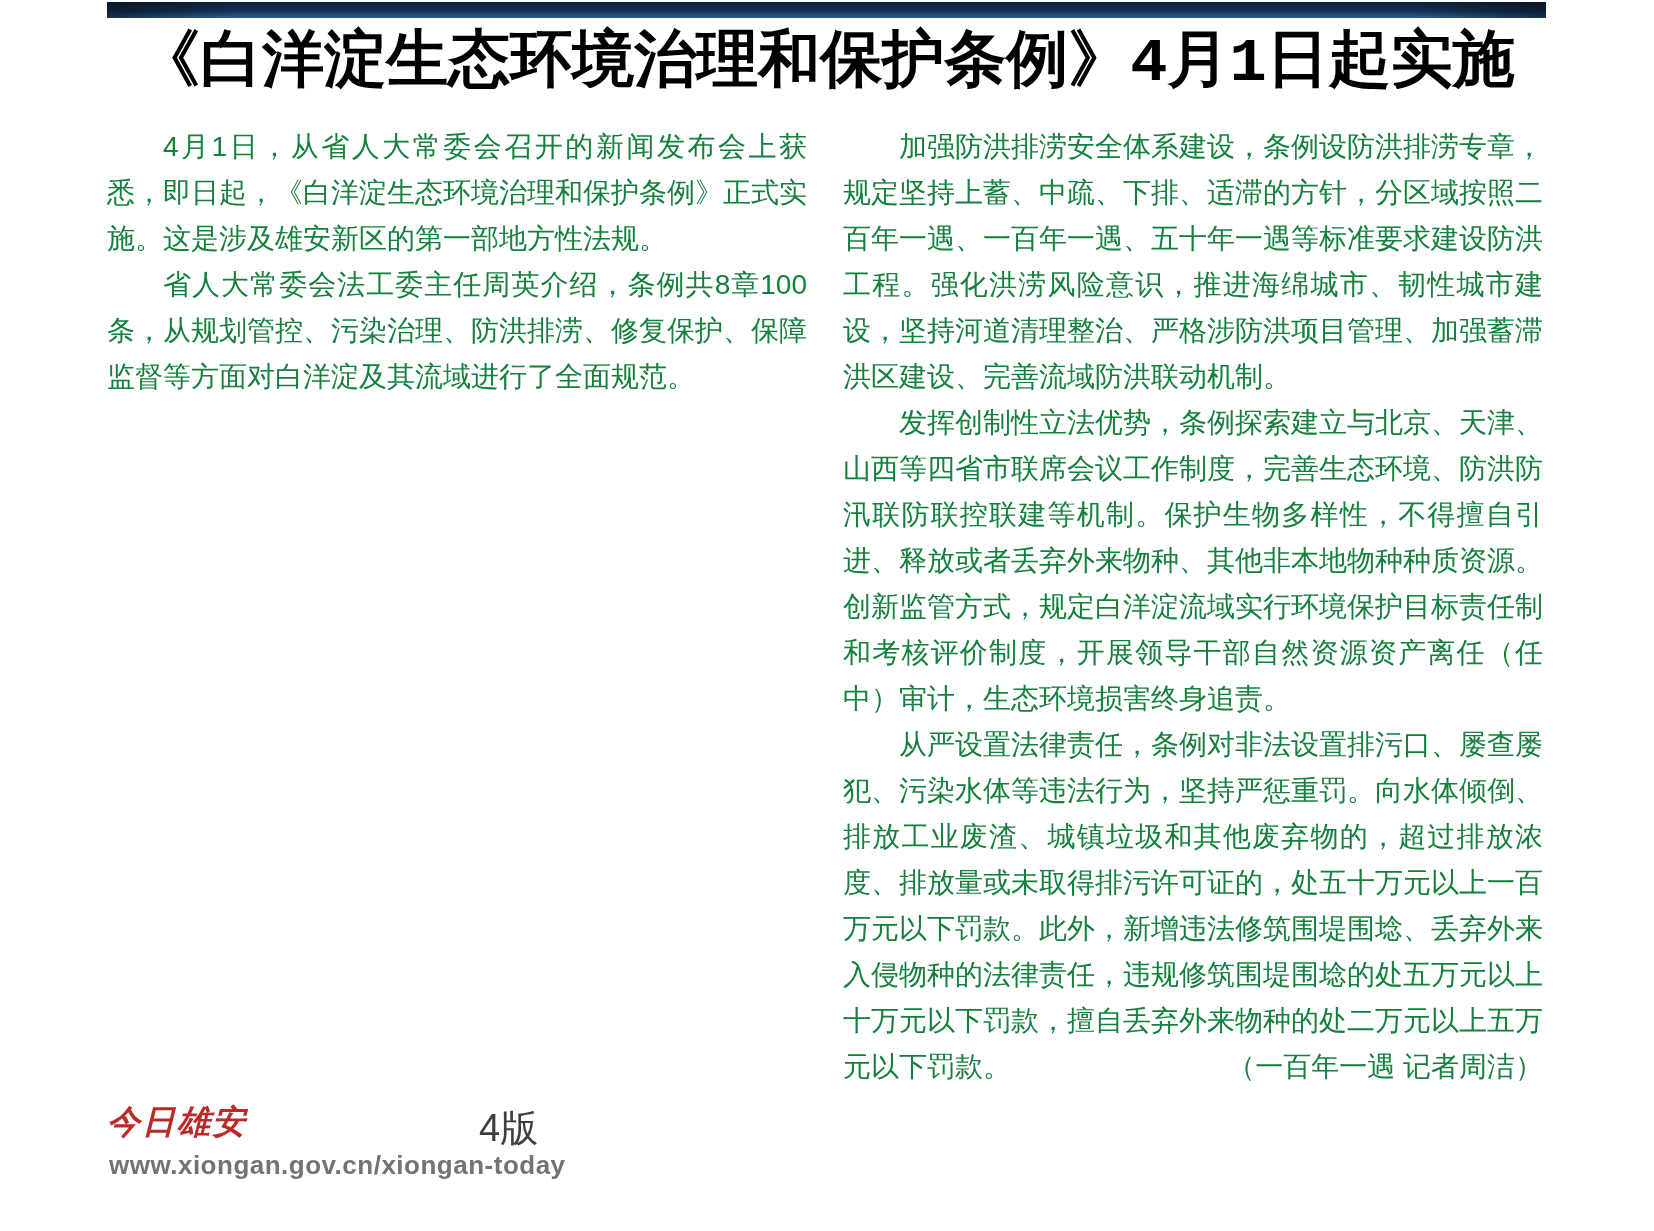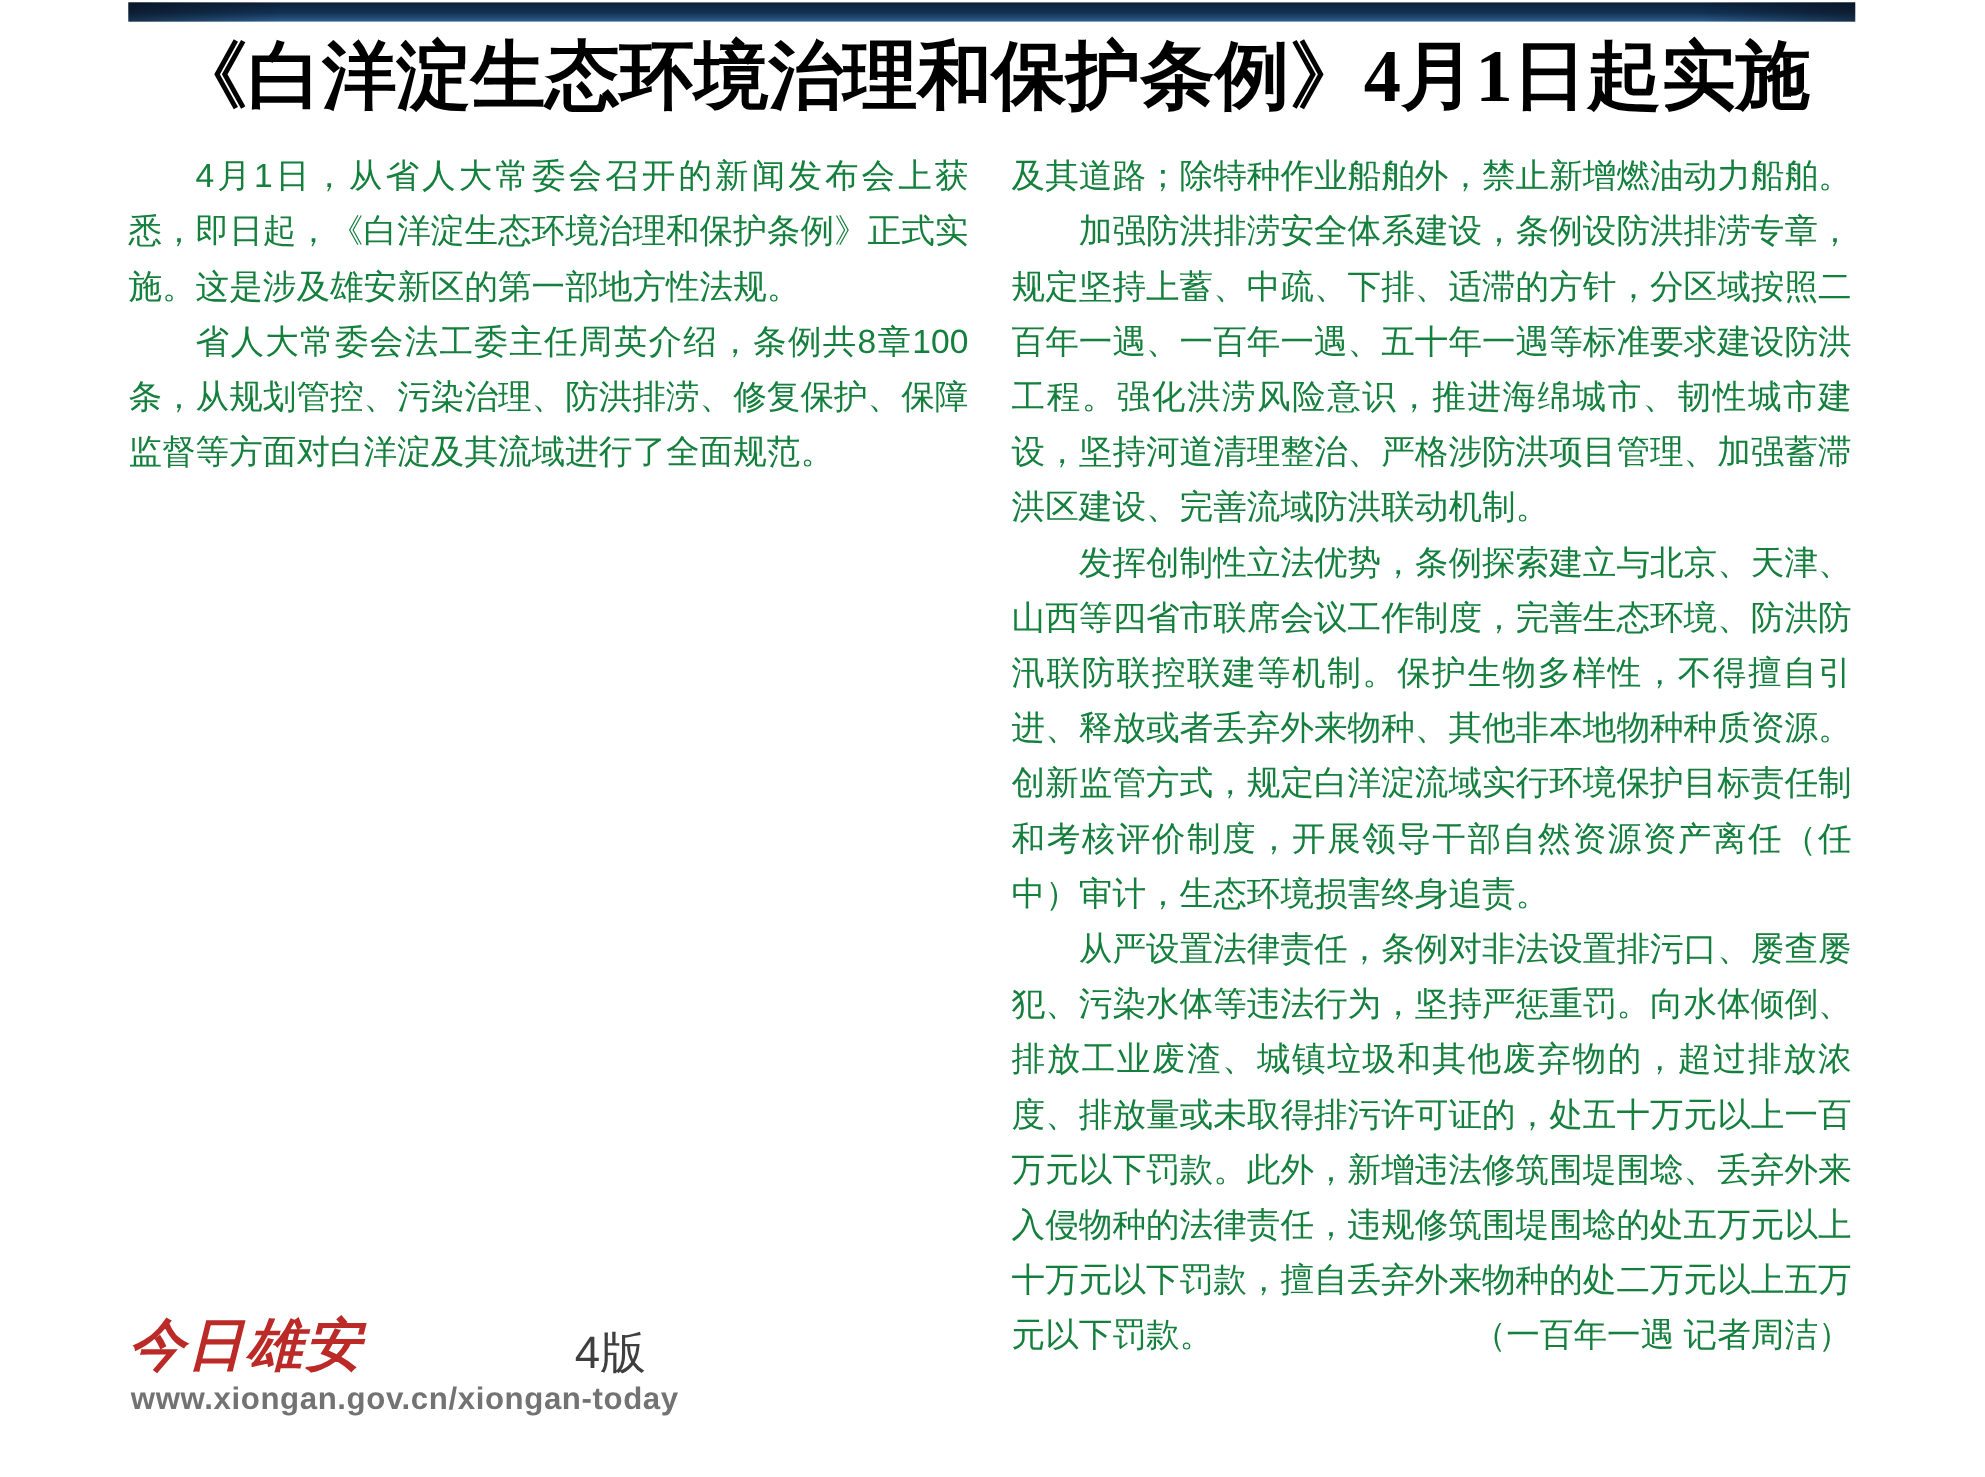--- a/index.html
+++ b/index.html
@@ -31,21 +31,21 @@
       linear-gradient(180deg, #0c2038 0%, #113254 55%, #2f5f8e 100%);
   }
   
   .title {
     position: absolute;
     left: 107px;
     top: 24px;
     width: 1439px;
     margin: 0;
     text-align: center;
-    font-family: Liberation Serif, serif;
+    font-family: Liberation Mono, monospace;
     font-weight: 700;
     font-size: 62px;
     line-height: 80px;
     color: #000000;
     white-space: nowrap;
     letter-spacing: 0px;
   }
   
   .columns {
     position: absolute;
@@ -82,21 +82,21 @@
     width: 700px;
     height: 110px;
   }
   .logo {
     position: absolute;
     left: 0;
     top: 0;
     font-family: "DejaVu Serif", "Liberation Serif", serif;
     font-weight: 700;
     font-style: italic;
-    font-size: 47px;
+    font-size: 33px;
     line-height: 52px;
     color: #bb2a26;
     letter-spacing: 2px;
   }
   .page-num {
     position: absolute;
     left: 356px;
     top: 12px;
     font-size: 38px;
     line-height: 40px;
@@ -122,21 +122,20 @@
   <div class="masthead-bar"></div>
 
   <h1 class="title">《白洋淀生态环境治理和保护条例》4月1日起实施</h1>
 
   <div class="columns">
     <div class="col" id="col-left">
         <p class="para indent">4月1日，从省人大常委会召开的新闻发布会上获悉，即日起，《白洋淀生态环境治理和保护条例》正式实施。这是涉及雄安新区的第一部地方性法规。</p>
         <p class="para indent">省人大常委会法工委主任周英介绍，条例共8章100条，从规划管控、污染治理、防洪排涝、修复保护、保障监督等方面对白洋淀及其流域进行了全面规范。</p>
       </div>
     <div class="col" id="col-right">
-        <p class="para">及其道路；除特种作业船舶外，禁止新增燃油动力船舶。</p>
         <p class="para indent">加强防洪排涝安全体系建设，条例设防洪排涝专章，规定坚持上蓄、中疏、下排、适滞的方针，分区域按照二百年一遇、一百年一遇、五十年一遇等标准要求建设防洪工程。强化洪涝风险意识，推进海绵城市、韧性城市建设，坚持河道清理整治、严格涉防洪项目管理、加强蓄滞洪区建设、完善流域防洪联动机制。</p>
         <p class="para indent">发挥创制性立法优势，条例探索建立与北京、天津、山西等四省市联席会议工作制度，完善生态环境、防洪防汛联防联控联建等机制。保护生物多样性，不得擅自引进、释放或者丢弃外来物种、其他非本地物种种质资源。创新监管方式，规定白洋淀流域实行环境保护目标责任制和考核评价制度，开展领导干部自然资源资产离任（任中）审计，生态环境损害终身追责。</p>
         <p class="para indent">从严设置法律责任，条例对非法设置排污口、屡查屡犯、污染水体等违法行为，坚持严惩重罚。向水体倾倒、排放工业废渣、城镇垃圾和其他废弃物的，超过排放浓度、排放量或未取得排污许可证的，处五十万元以上一百万元以下罚款。此外，新增违法修筑围堤围埝、丢弃外来入侵物种的法律责任，违规修筑围堤围埝的处五万元以上十万元以下罚款，擅自丢弃外来物种的处二万元以上五万元以下罚款。<span class="byline">（一百年一遇 记者周洁）</span></p>
       </div>
   </div>
 
   <div class="footer">
     <div class="logo">今日雄安</div>
     <div class="page-num">4版</div>
     <div class="url">www.xiongan.gov.cn/xiongan-today</div>

